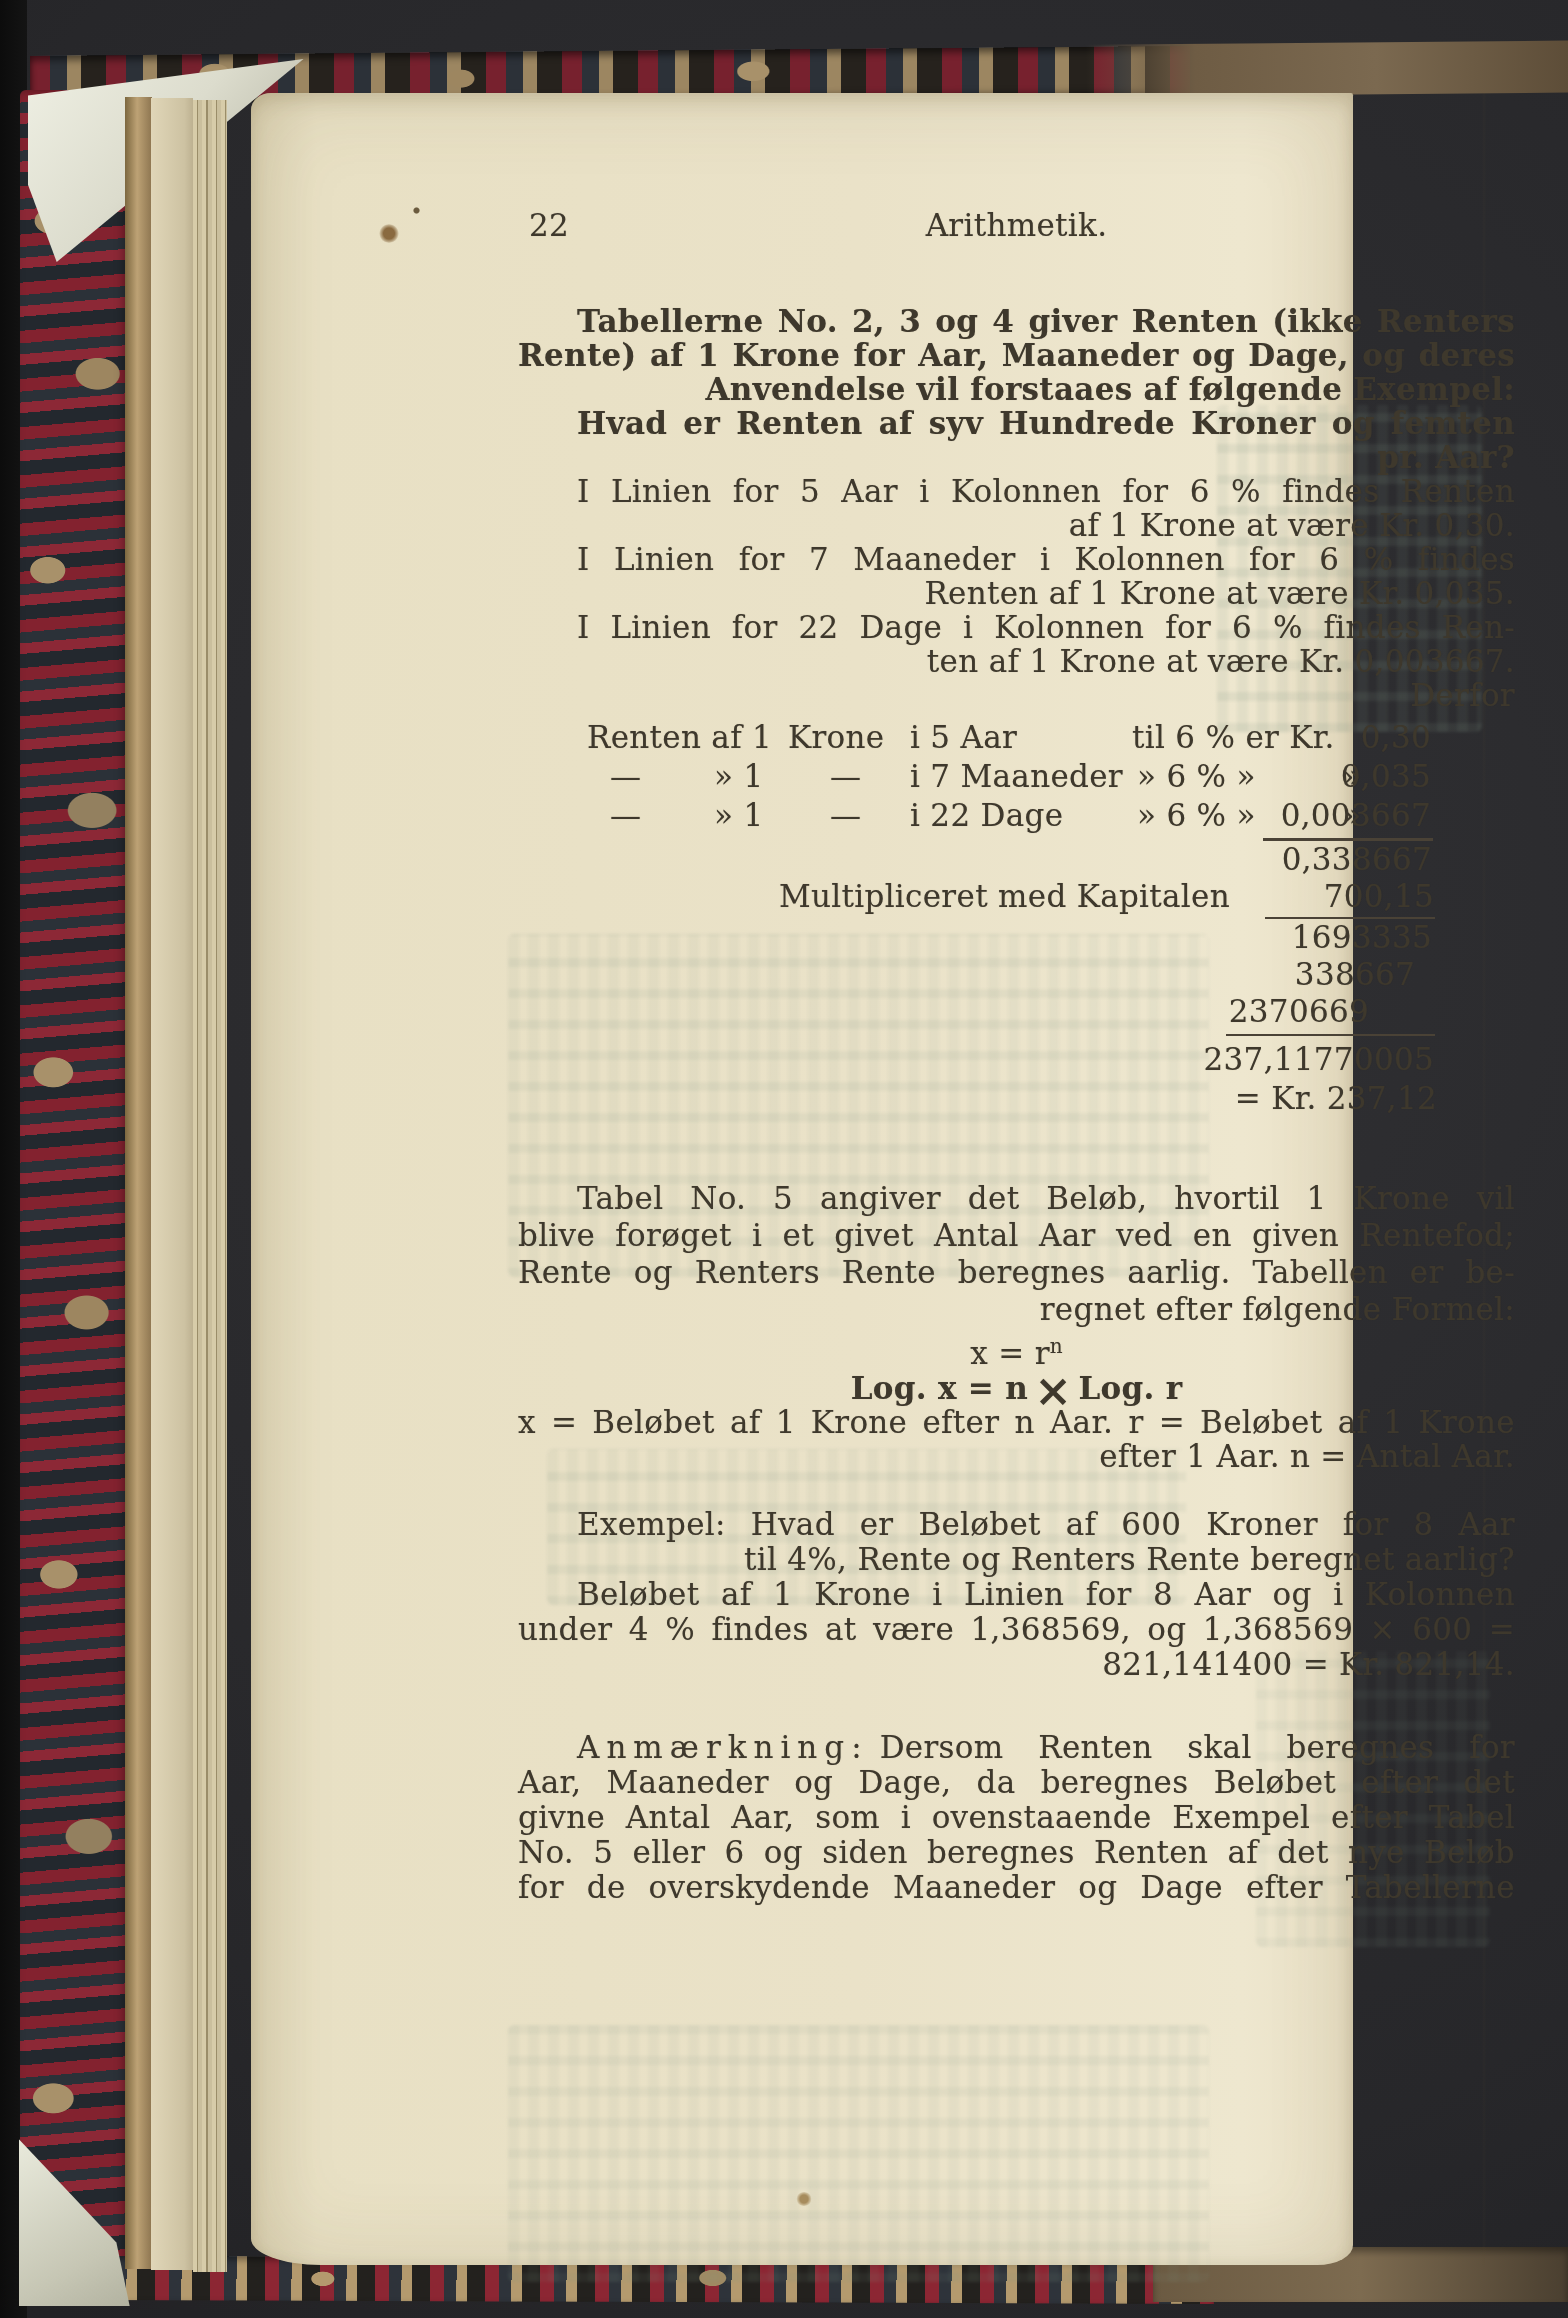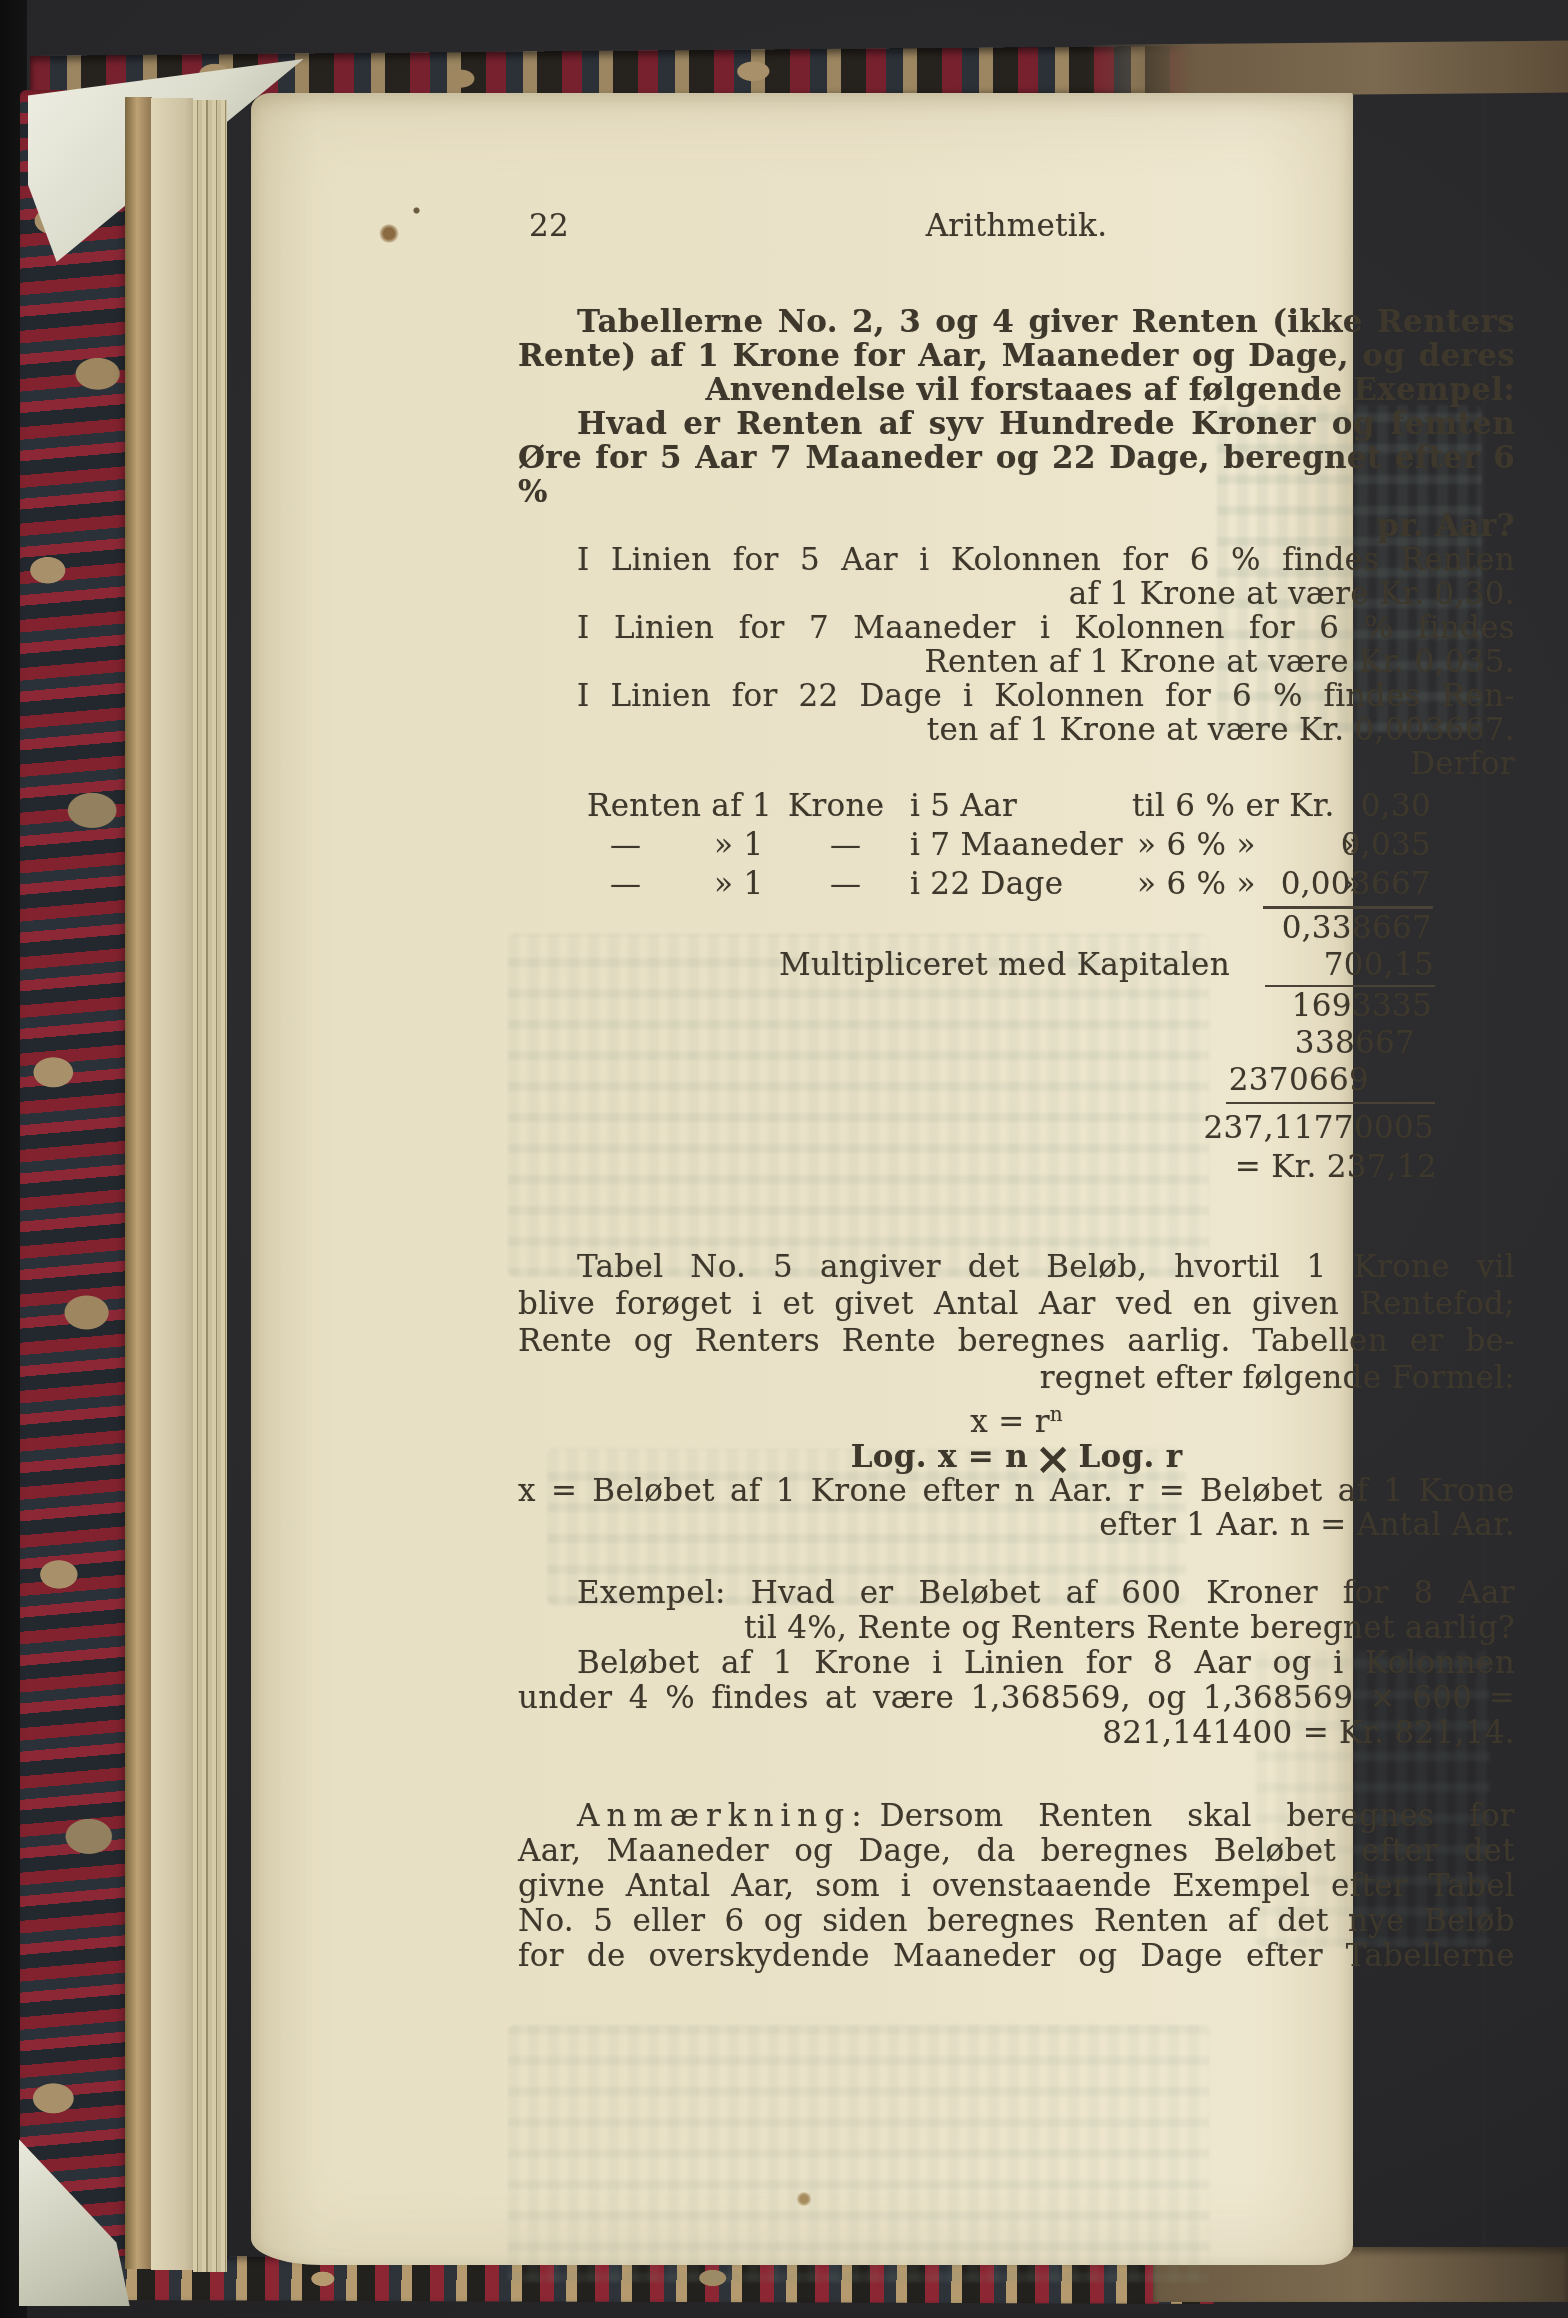--- a/index.html
+++ b/index.html
@@ -171,21 +171,20 @@
     <div id="hdr">
       <span class="pagenum">22</span>
       <span class="running">Arithmetik.</span>
     </div>
 
     <div id="para-intro">
       <div class="ln jl ind">Tabellerne No. 2, 3 og 4 giver Renten (ikke Renters</div>
       <div class="ln jl">Rente) af 1 Krone for Aar, Maaneder og Dage, og deres</div>
       <div class="ln pl">Anvendelse vil forstaaes af følgende Exempel:</div>
       <div class="ln jl ind">Hvad er Renten af syv Hundrede Kroner og femten</div>
-      <div class="ln jl">Øre for 5 Aar 7 Maaneder og 22 Dage, beregnet efter 6 %</div>
       <div class="ln pl">pr. Aar?</div>
     </div>
 
     <div id="para-lookup">
       <div class="ln jl ind">I Linien for 5 Aar i Kolonnen for 6 % findes Renten</div>
       <div class="ln pl">af 1 Krone at være Kr. 0,30.</div>
       <div class="ln jl ind">I Linien for 7 Maaneder i Kolonnen for 6 % findes</div>
       <div class="ln pl">Renten af 1 Krone at være Kr. 0,035.</div>
       <div class="ln jl ind">I Linien for 22 Dage i Kolonnen for 6 % findes Ren-</div>
       <div class="ln pl">ten af 1 Krone at være Kr. 0,003667.</div>

